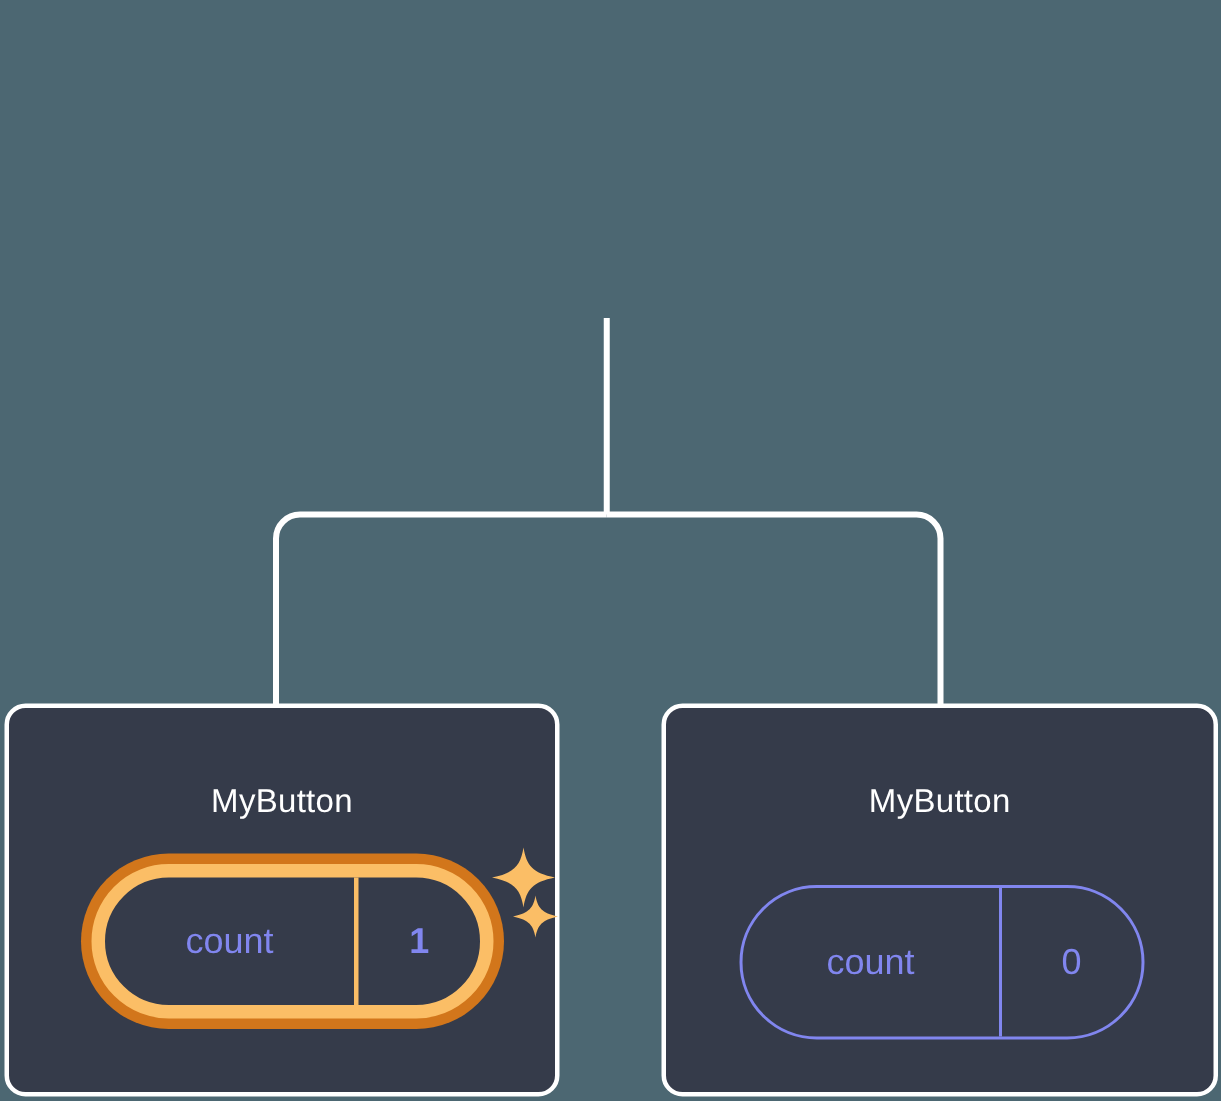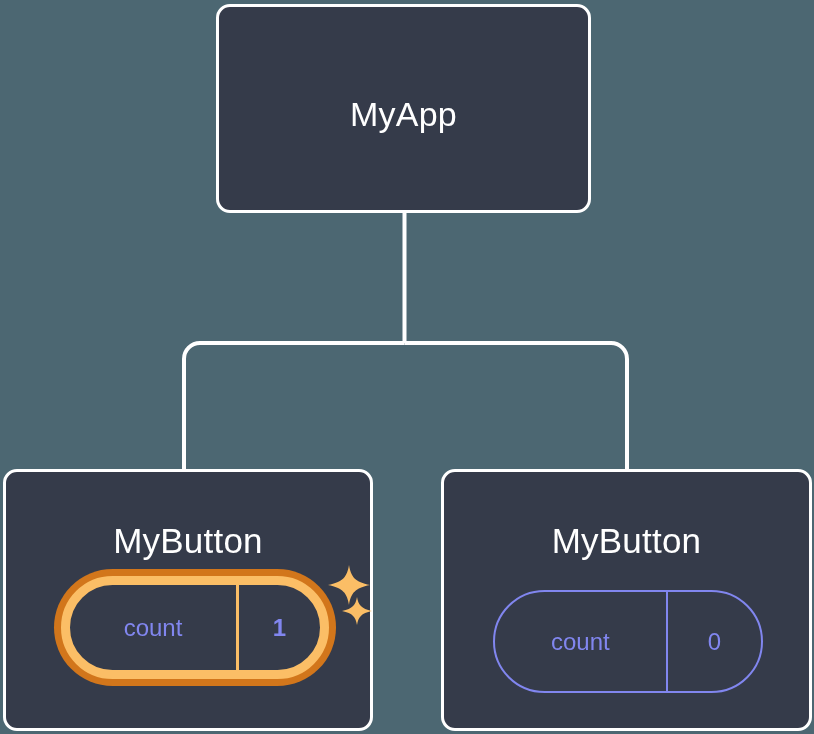--- a/index.html
+++ b/index.html
@@ -66,21 +66,21 @@
   }
   #node-child-right {
     left: 441px;
     top: 469px;
     width: 371px;
     height: 262px;
   }
   #node-child-left .node-title,
   #node-child-right .node-title {
     top: 49px;
-    font-size: 35px;
+    font-size: 22px;
   }
 
   
   .pill-wrap {
     position: absolute;
   }
   .pill {
     position: absolute;
     box-sizing: border-box;
     display: flex;
@@ -151,23 +151,20 @@
 <body>
 
 <div id="stage">
 
   <svg id="edges" viewBox="0 0 814 734" width="814" height="734" fill="none">
     <path d="M 404.5 212 L 404.5 343" stroke="#ffffff" stroke-width="4" stroke-linecap="butt"></path>
     <path d="M 404.5 343 L 200 343 A 16 16 0 0 0 184 359 L 184 471" stroke="#ffffff" stroke-width="4" stroke-linecap="butt" fill="none"></path>
     <path d="M 404.5 343 L 611 343 A 16 16 0 0 1 627 359 L 627 471" stroke="#ffffff" stroke-width="4" stroke-linecap="butt" fill="none"></path>
   </svg>
 
-  <div class="node" id="node-root">
-    <div class="node-title">MyApp</div>
-  </div>
 
   <div class="node" id="node-child-left">
     <div class="node-title">MyButton</div>
 
     <div class="pill-wrap" style="left:48px; top:573px; width:290px; height:125px;
          position:absolute; left:45px; top:94px;">
       <div class="pill highlight">
         <div class="pill-key">count</div>
         <div class="pill-val">1</div>
       </div>

